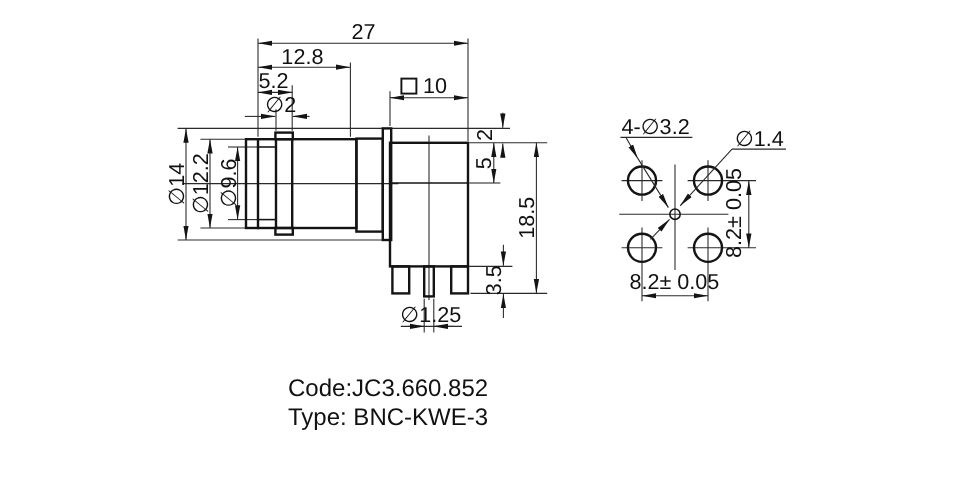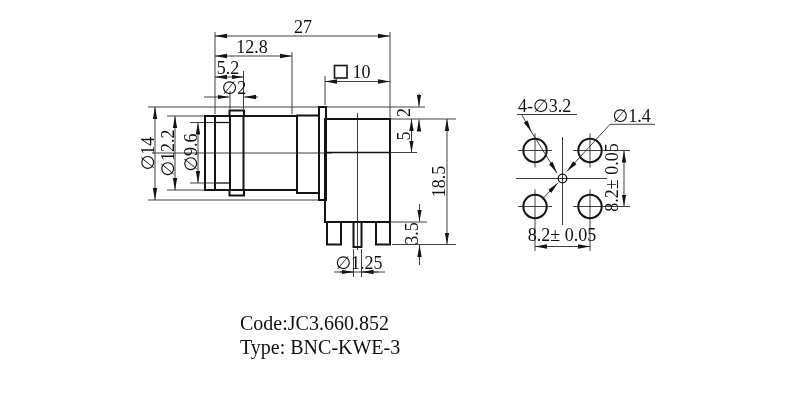--- a/index.html
+++ b/index.html
@@ -1,17 +1,17 @@
 <!DOCTYPE html>
 <html><head>
 <meta charset="utf-8">
 <style>
   html,body{margin:0;padding:0;background:#fff;}
   .stage{width:800px;height:400px;background:#ffffff;position:relative;overflow:hidden;
-         font-family:Liberation Serif, serif;}
+         font-family:Liberation Sans, sans-serif;}
   svg{display:block;}
   .b{stroke:#141414;stroke-width:2;fill:none;stroke-linecap:square;}
   .m{stroke:#141414;stroke-width:1.3;fill:none;}
   .t{stroke:#2a2a2a;stroke-width:0.9;fill:none;}
   .sq{stroke:#141414;stroke-width:1.6;fill:none;}
   .dim{font-size:18px;fill:#111;}
   .cap{font-size:20px;fill:#111;}
 </style>
 </head>
 <body>

